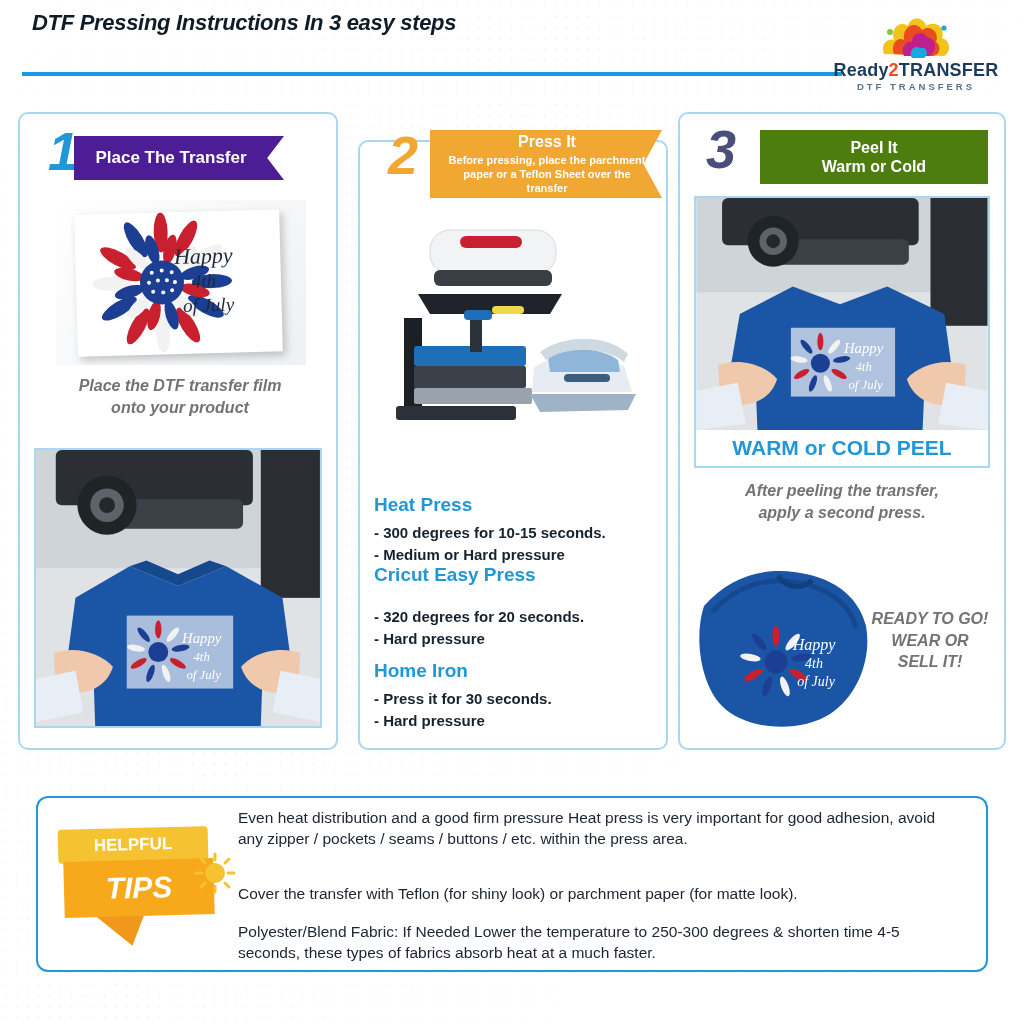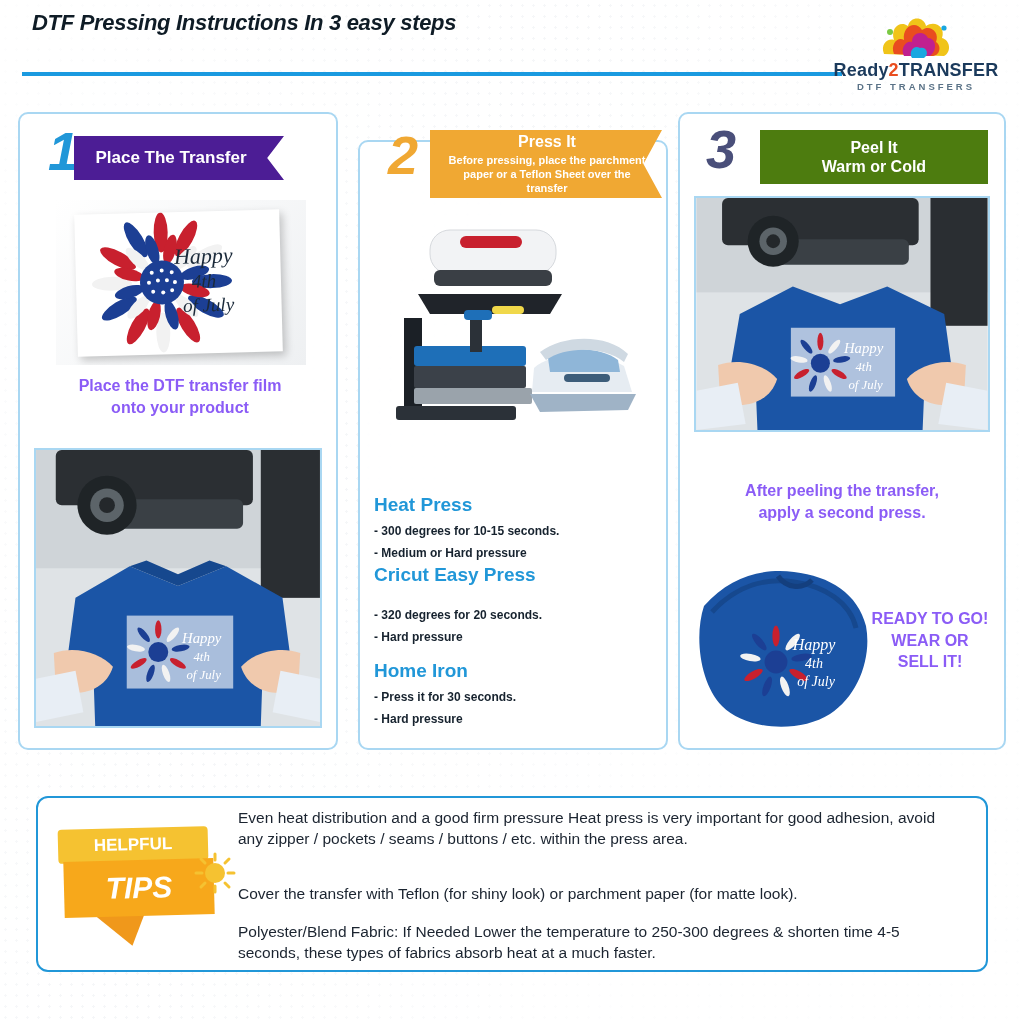--- a/index.html
+++ b/index.html
@@ -97,36 +97,37 @@
   }
   #num1 { left: 48px; top: 120px; color: #2197d8; }
   #num2 { left: 388px; top: 124px; color: #f0a833; }
   #num3 { left: 706px; top: 118px; color: #4a4f7a; }
 
   
   .photo { position: absolute; overflow: hidden; background: #eef1f4; }
   .photo.bordered { border: 2px solid #a9d7f2; }
 
   .caption {
-    position: absolute; text-align: center; font-weight: bold; color: #8b5cf6;
+    position: absolute; text-align: center; font-weight: bold; color: #737373;
     line-height: 1.35;
+    font-style: italic;
   }
 
   
   .film {
     position: absolute; background: #fff;
     box-shadow: 3px 4px 9px rgba(0,0,0,.22);
   }
 
   
   .spec-head {
     position: absolute; font-size: 19px; font-weight: bold; color: #2197d8;
   }
   .spec-line {
-    position: absolute; font-size: 12px; font-weight: bold; color: #16222e; text-align: right;
+    position: absolute; font-size: 15px; font-weight: bold; color: #16222e; text-align: right;
   }
 
   
   #peel-bar {
     position: absolute; left: 694px; top: 430px; width: 296px; height: 38px;
     background: #fff; border: 2px solid #a9d7f2; border-top: none;
     display: flex; align-items: center; justify-content: center;
     font-size: 21px; font-weight: bold; color: #2197d8;
   }
 
@@ -382,20 +383,21 @@
       <text x="170" y="158" font-family="Liberation Serif, serif" font-style="italic" font-size="15" fill="#ffffff" text-anchor="middle">Happy</text>
       <text x="170" y="176" font-family="Liberation Serif, serif" font-style="italic" font-size="13" fill="#ffffff" text-anchor="middle">4th</text>
       <text x="172" y="194" font-family="Liberation Serif, serif" font-style="italic" font-size="13" fill="#ffffff" text-anchor="middle">of July</text>
       <path d="M22 170 C44 162 70 170 82 184 C74 210 44 216 24 206 Z" fill="#f0c9ad"></path>
       <path d="M0 196 L42 188 L50 230 L0 236 Z" fill="#e8eef5"></path>
       <path d="M274 170 C252 162 226 170 214 184 C222 210 252 216 272 206 Z" fill="#f0c9ad"></path>
       <path d="M296 196 L254 188 L246 230 L296 236 Z" fill="#e8eef5"></path>
     </svg>
   </div>
 
+  <div id="peel-bar">WARM or COLD PEEL</div>
 
   <div class="caption" style="left:700px; top:480px; width:284px; font-size:16px;">
     <span style="white-space:pre-line">After peeling the transfer,
 apply a second press.</span>
   </div>
 
   <div class="photo" style="left:690px; top:554px; width:190px; height:186px; background:transparent;">
     <svg viewBox="0 0 190 186" style="width:100%;height:100%">
       <path d="M14 52 C40 22 74 14 104 18 C140 22 168 40 176 72 C182 104 168 142 140 160 C108 180 56 176 32 152 C10 130 4 82 14 52 Z" fill="#1b55a6"></path>
       <path d="M22 58 C48 30 78 24 104 28 C134 32 160 48 166 74" fill="none" stroke="#16488e" stroke-width="5"></path>

